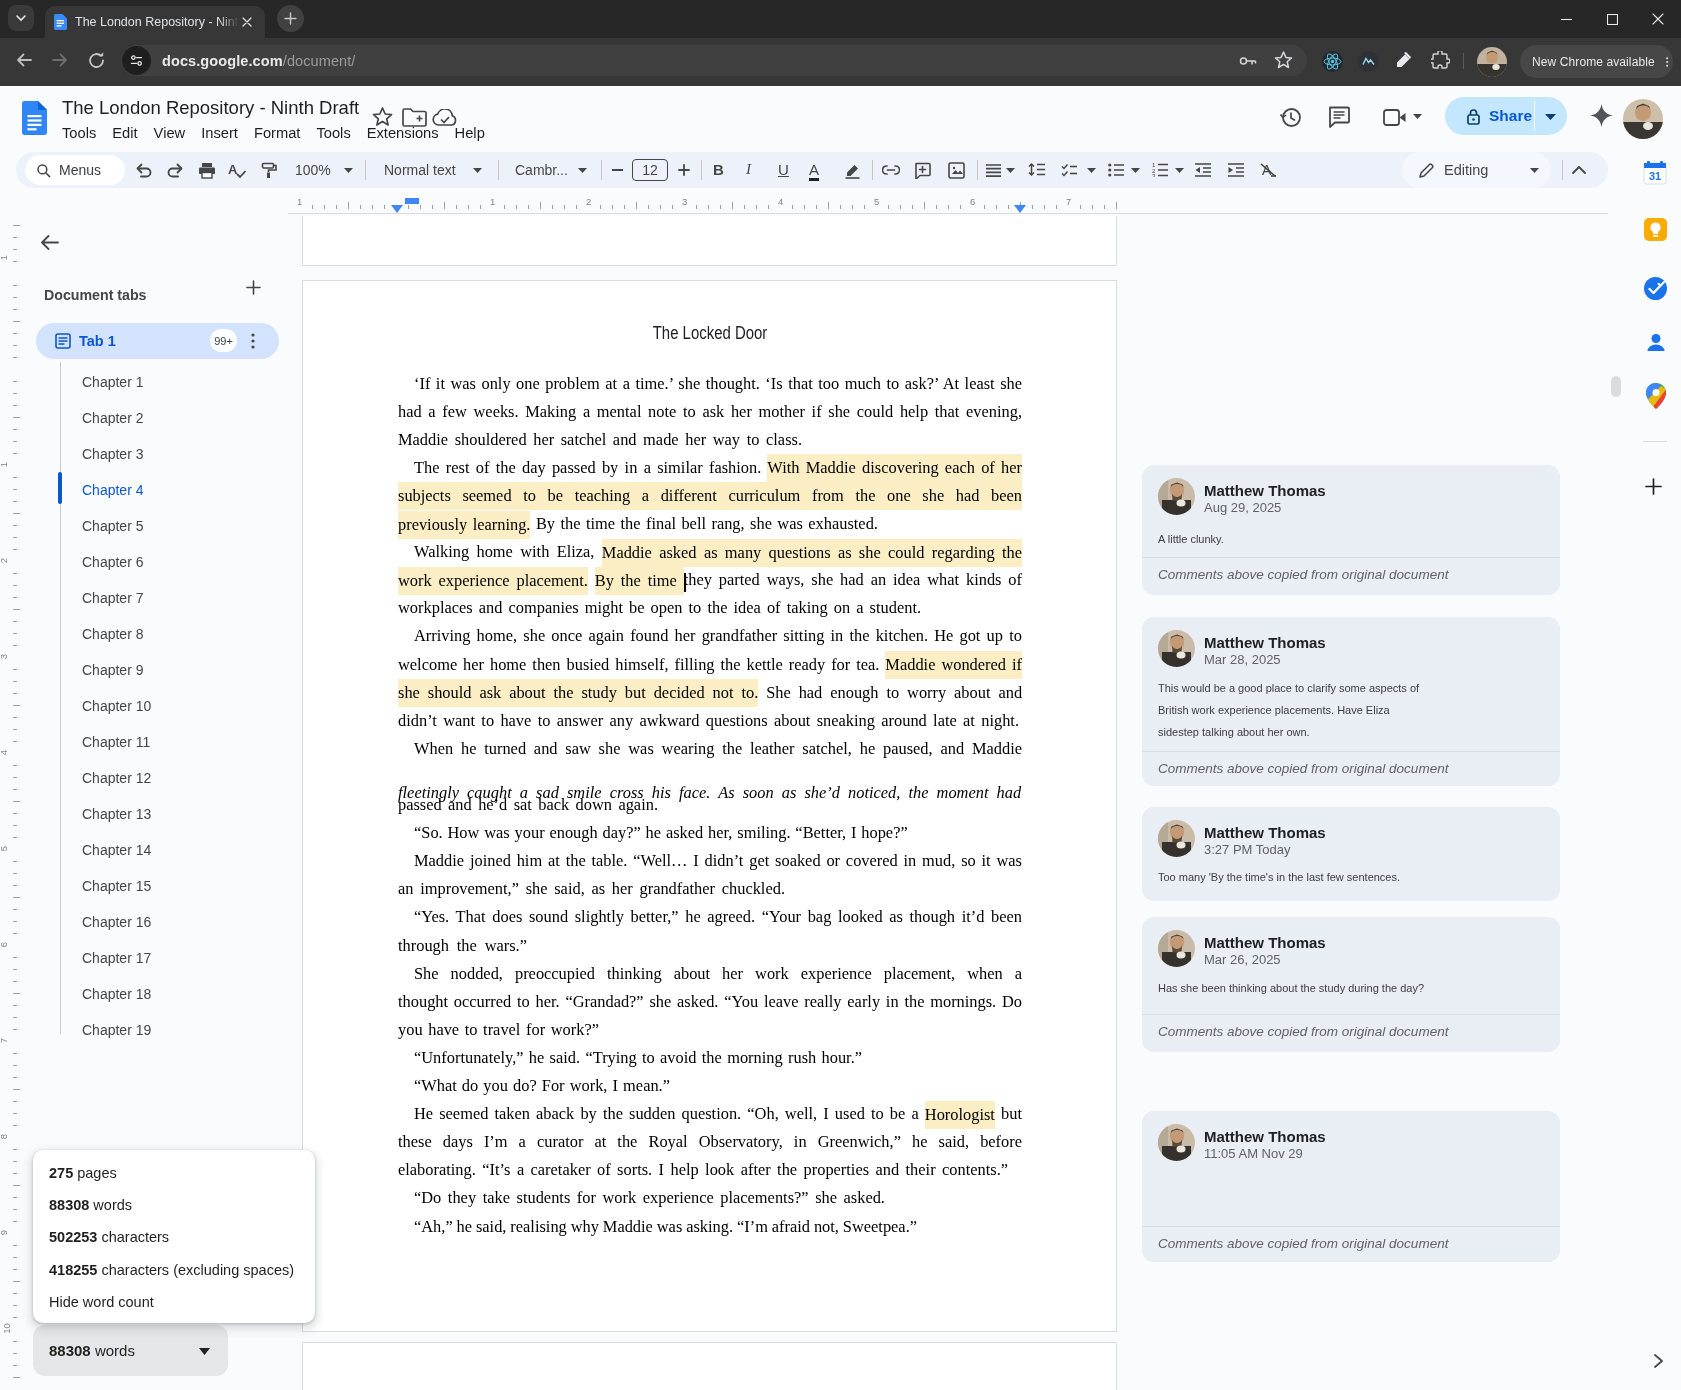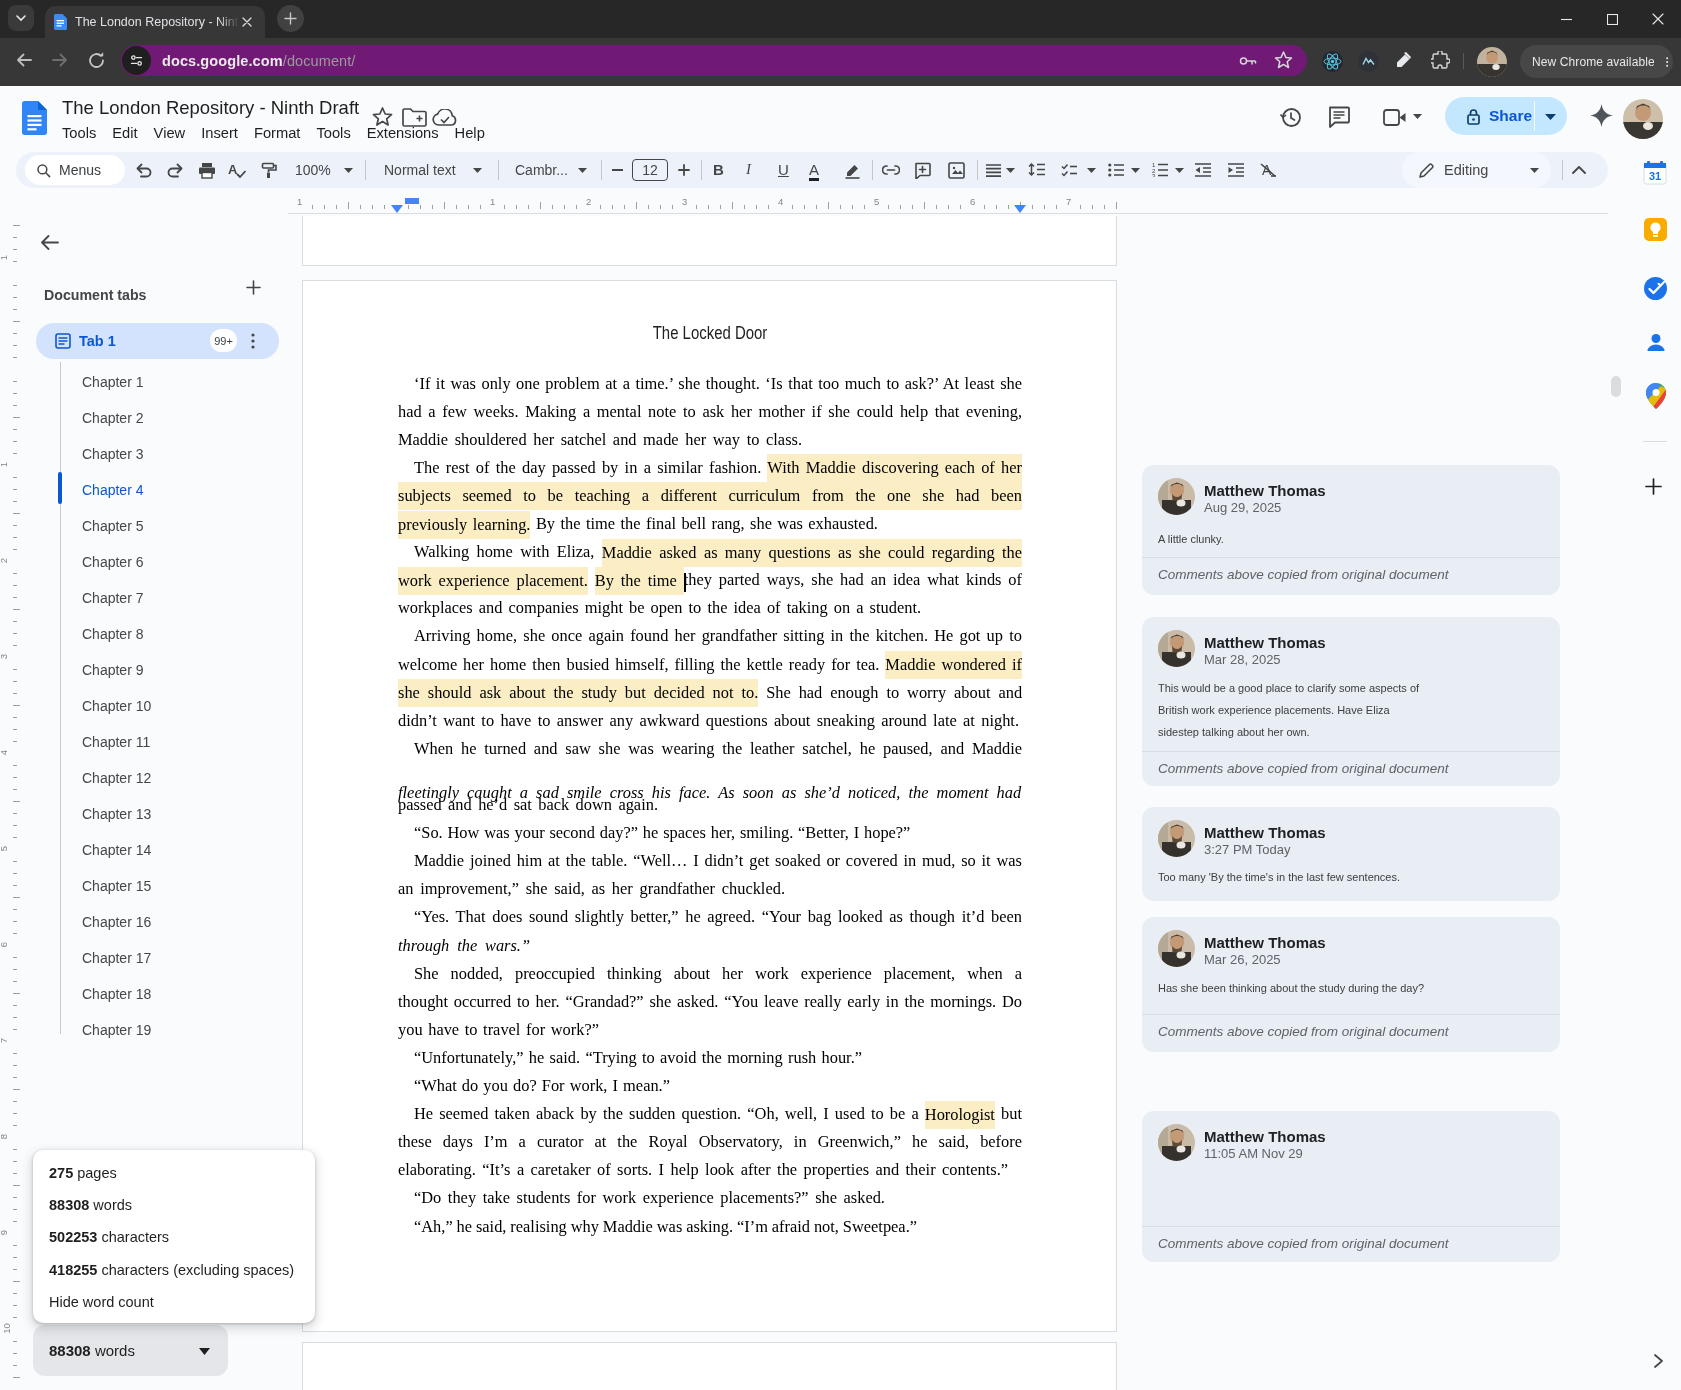--- a/index.html
+++ b/index.html
@@ -13,21 +13,21 @@
     border-radius:10px 10px 0 0; display:flex; align-items:center; padding-left:9px; }
   #tab .title { color:#dfe1e5; font-size:12.5px; margin-left:8px; white-space:nowrap; overflow:hidden; width:164px;
     -webkit-mask-image:linear-gradient(90deg,#000 88%,transparent); }
   #tabchev { position:absolute; left:8px; top:5px; width:26px; height:26px; border-radius:8px; background:#3a3a3a;
     display:flex; align-items:center; justify-content:center; }
   #newtab { position:absolute; left:277px; top:5px; width:27px; height:27px; border-radius:50%; background:#414141;
     display:flex; align-items:center; justify-content:center; }
   .winbtns { position:absolute; right:0; top:0; height:38px; display:flex; align-items:center; }
   .winbtn { width:46px; height:38px; display:flex; align-items:center; justify-content:center; }
 
-  #urlpill { position:absolute; left:121px; top:45px; width:1186px; height:31px; border-radius:16px; background:#701a75;
+  #urlpill { position:absolute; left:121px; top:45px; width:1186px; height:31px; border-radius:16px; background:#404040;
     display:flex; align-items:center; }
   #tunecircle { width:29px; height:29px; margin-left:1px; border-radius:50%; background:#1f1f1f;
     display:flex; align-items:center; justify-content:center; }
   #urltext { margin-left:11px; font-size:14.5px; color:#e8e8e8; letter-spacing:.1px; }
   #urltext .dim { color:#9b9b9b; }
   .navic { position:absolute; top:44px; width:32px; height:32px; display:flex; align-items:center; justify-content:center; }
   #newchrome { position:absolute; left:1520px; top:45px; width:153px; height:33px; border-radius:17px; background:#474747;
     display:flex; align-items:center; padding:0 0 0 12px; color:#e8e8e8; font-size:12px; white-space:nowrap; letter-spacing:0.1px; }
 
   #docshead { position:absolute; left:0; top:86px; width:1681px; height:66px; background:#f9fbfd; }
@@ -514,25 +514,25 @@
 <div class="bl ind" style="top:261.1px; word-spacing:3.24px;">Walking home with Eliza, <span class="hl">Maddie asked as many questions as she could regarding the</span></div>
 <div class="bl" style="top:289.2px; word-spacing:2.79px;"><span class="hl">work experience placement.</span> <span class="hl">By the time&nbsp;</span>they parted ways, she had an idea what kinds of</div>
 <div class="bl" style="top:317.3px; word-spacing:2.00px;">workplaces and companies might be open to the idea of taking on a student.</div>
 <div class="bl ind" style="top:345.4px; word-spacing:2.08px;">Arriving home, she once again found her grandfather sitting in the kitchen. He got up to</div>
 <div class="bl" style="top:373.5px; word-spacing:1.85px;">welcome her home then busied himself, filling the kettle ready for tea. <span class="hl">Maddie wondered if</span></div>
 <div class="bl" style="top:401.6px; word-spacing:3.81px;"><span class="hl">she should ask about the study but decided not to.</span> She had enough to worry about and</div>
 <div class="bl" style="top:429.7px; word-spacing:2.21px;">didn’t want to have to answer any awkward questions about sneaking around late at night.</div>
 <div class="bl ind" style="top:457.8px; word-spacing:3.70px;">When he turned and saw she was wearing the leather satchel, he paused, and Maddie</div>
 <div class="bl" style="top:502px; word-spacing:4.00px;font-style:italic;">fleetingly caught a sad smile cross his face. As soon as she’d noticed, the moment had</div>
 <div class="bl" style="top:514.0px; word-spacing:2.29px;">passed and he’d sat back down again.</div>
-<div class="bl ind" style="top:542.1px; word-spacing:0.74px;">“So. How was your second day?” he spaces her, smiling. “Better, I hope?”</div>
+<div class="bl ind" style="top:542.1px; word-spacing:0.74px;">“So. How was your enough day?” he asked her, smiling. “Better, I hope?”</div>
 <div class="bl ind" style="top:570.2px; word-spacing:1.72px;">Maddie joined him at the table. “Well… I didn’t get soaked or covered in mud, so it was</div>
 <div class="bl" style="top:598.3px; word-spacing:2.62px;">an improvement,” she said, as her grandfather chuckled.</div>
 <div class="bl ind" style="top:626.4px; word-spacing:2.54px;">“Yes. That does sound slightly better,” he agreed. “Your bag looked as though it’d been</div>
-<div class="bl" style="top:654.5px; word-spacing:3.73px;font-style:italic;">through the wars.”</div>
+<div class="bl" style="top:654.5px; word-spacing:3.73px;">through the wars.”</div>
 <div class="bl ind" style="top:682.6px; word-spacing:7.91px;">She nodded, preoccupied thinking about her work experience placement, when a</div>
 <div class="bl" style="top:710.7px; word-spacing:1.68px;">thought occurred to her. “Grandad?” she asked. “You leave really early in the mornings. Do</div>
 <div class="bl" style="top:738.8px; word-spacing:1.51px;">you have to travel for work?”</div>
 <div class="bl ind" style="top:766.9px; word-spacing:1.21px;">“Unfortunately,” he said. “Trying to avoid the morning rush hour.”</div>
 <div class="bl ind" style="top:795.0px; word-spacing:1.00px;">“What do you do? For work, I mean.”</div>
 <div class="bl ind" style="top:823.1px; word-spacing:2.01px;">He seemed taken aback by the sudden question. “Oh, well, I used to be a <span class="hl">Horologist</span> but</div>
 <div class="bl" style="top:851.2px; word-spacing:6.98px;">these days I’m a curator at the Royal Observatory, in Greenwich,” he said, before</div>
 <div class="bl" style="top:879.3px; word-spacing:2.32px;">elaborating. “It’s a caretaker of sorts. I help look after the properties and their contents.”</div>
 <div class="bl ind" style="top:907.4px; word-spacing:2.47px;">“Do they take students for work experience placements?” she asked.</div>
 <div class="bl ind" style="top:935.5px; word-spacing:-0.20px;">“Ah,” he said, realising why Maddie was asking. “I’m afraid not, Sweetpea.”</div>

